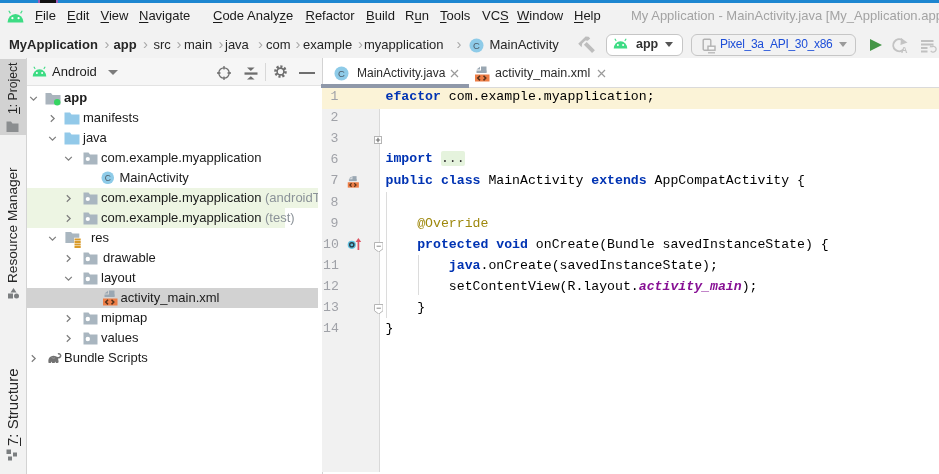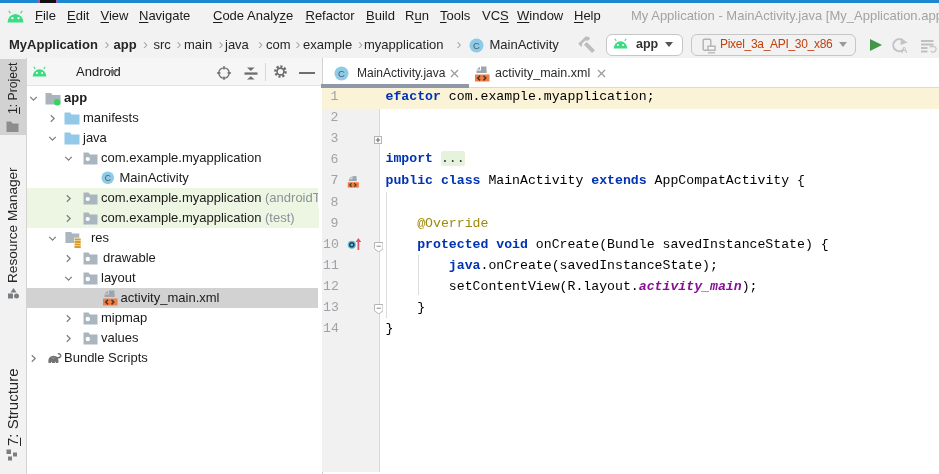--- a/index.html
+++ b/index.html
@@ -90,21 +90,21 @@
   </svg>
   <div class="bc" style="left:636px;font-weight:bold;font-size:12.5px;color:#333;">app</div>
   <div class="abs" style="left:664.5px;top:11px;width:0;height:0;border-left:4.5px solid transparent;border-right:4.5px solid transparent;border-top:5.5px solid #555;"></div>
 
   <div class="abs" style="left:691px;top:3px;width:163px;height:20px;border:1px solid #c6c6c6;border-radius:6px;"></div>
   <svg class="abs" style="left:702px;top:7px;" width="16" height="16" viewBox="0 0 16 16">
     <rect x="1.2" y="1.2" width="7.6" height="11" rx="1.2" fill="none" stroke="#b2b2b2" stroke-width="1.4"></rect>
     <rect x="6" y="8.2" width="7" height="4" fill="#f7f7f7" stroke="#b2b2b2" stroke-width="1.4"></rect>
     <path d="M6 14.8 h7" stroke="#b2b2b2" stroke-width="1.2"></path>
   </svg>
-  <div class="bc" style="left:720px;font-size:12px;letter-spacing:-0.3px;color:#c2410c;">Pixel_3a_API_30_x86</div>
+  <div class="bc" style="left:720px;font-size:12px;letter-spacing:-0.3px;color:#1d4ed8;">Pixel_3a_API_30_x86</div>
   <div class="abs" style="left:839px;top:11px;width:0;height:0;border-left:4.5px solid transparent;border-right:4.5px solid transparent;border-top:5px solid #9a9a9a;"></div>
 
   <div class="abs" style="left:870px;top:7.5px;width:0;height:0;border-left:12px solid #459647;border-top:6.5px solid transparent;border-bottom:6.5px solid transparent;"></div>
   <svg class="abs" style="left:891px;top:5px;" width="18" height="18" viewBox="0 0 18 18">
     <path d="M11.5 4.2 A6 6 0 1 0 12.5 13.5" fill="none" stroke="#c3c3c3" stroke-width="2"></path>
     <path d="M10 2 l6.5 4.5 -7 2.5 z" fill="#c3c3c3"></path>
     <text x="10" y="17" font-size="9" font-weight="bold" font-family="Liberation Sans" fill="#c3c3c3">A</text>
   </svg>
   <svg class="abs" style="left:919.5px;top:8px;" width="19" height="15" viewBox="0 0 19 15">
     <path d="M1 2 h12.5 M1 5.5 h12.5 M1 9 h6.5 M1 12.5 h6.5" stroke="#c0c0c0" stroke-width="2"></path>
@@ -136,21 +136,21 @@
 <div class="abs" id="panel" style="left:27px;top:58px;width:295px;height:416px;background:#fff;border-right:1px solid #d3d3d3;">
   <div class="abs" style="left:0;top:0;width:295px;height:27px;background:#f6f6f6;border-bottom:1px solid #e3e3e3;"></div>
 
   <svg class="abs" style="left:5px;top:8px;" width="15" height="11" viewBox="0 0 17 13">
     <path d="M3.4 3.4 L1.8 0.8" stroke="#3ddc84" stroke-width="1.2" fill="none"></path>
     <path d="M13.6 3.4 L15.2 0.8" stroke="#3ddc84" stroke-width="1.2" fill="none"></path>
     <path d="M0.5 12.5 a8 8.6 0 0 1 16 0 z" fill="#3ddc84"></path>
     <circle cx="5.4" cy="8.2" r="1.2" fill="#fff"></circle>
         <circle cx="11.6" cy="8.2" r="1.2" fill="#fff"></circle>
   </svg>
-  <div class="rt" style="left:25px;top:3.5px;margin-left:24px;">Android</div>
+  <div class="rt" style="left:25px;top:3.5px;">Android</div>
   <div class="abs" style="left:81px;top:11.5px;width:0;height:0;border-left:5px solid transparent;border-right:5px solid transparent;border-top:5.5px solid #7c7c7c;"></div>
   <svg class="abs" style="left:189px;top:7px;" width="16" height="16" viewBox="0 0 16 16">
     <circle cx="8" cy="8" r="5.2" fill="none" stroke="#6e6e6e" stroke-width="1.3"></circle>
     <path d="M8 1 v3.5 M8 11.5 v3.5 M1 8 h3.5 M11.5 8 h3.5" stroke="#6e6e6e" stroke-width="1.3"></path>
   </svg>
   <svg class="abs" style="left:217px;top:8.5px;" width="14" height="13" viewBox="0 0 14 13">
     <path d="M3 0.5 h7.6 L6.8 4 z" fill="#6e6e6e"></path>
     <rect x="0.5" y="5.4" width="13" height="2.3" fill="#6e6e6e"></rect>
     <path d="M6.8 9.3 L10.6 12.6 H3 z" fill="#6e6e6e"></path>
   </svg>
@@ -217,21 +217,21 @@
       <svg class="chev" viewBox="0 0 9 9" style="left:36.5px;">
             <path d="M2.8 1.2 L6.2 4.5 L2.8 7.8" fill="none" stroke="#7d7d7d" stroke-width="1.2"></path>
           </svg>
       <svg class="ticon" style="left:55.5px;" width="15" height="14" viewBox="0 0 15 14">
         <path d="M0.5 1.5 h5 l1.5 2 h7.5 v10 h-14 z" fill="#a9b6c0"></path>
         <circle cx="4.8" cy="8" r="2.1" fill="#fff"></circle>
       </svg>
       <div class="rt" style="left:74px;">com.example.myapplication <span style="color:#8b9298;">(androidTest)</span></div>
     </div>
 
-    <div class="row" style="top:150px;background:#edf5e3;width:292px;">
+    <div class="row" style="top:150px;background:#edf5e3;width:258px;">
       <svg class="chev" viewBox="0 0 9 9" style="left:36.5px;">
             <path d="M2.8 1.2 L6.2 4.5 L2.8 7.8" fill="none" stroke="#7d7d7d" stroke-width="1.2"></path>
           </svg>
       <svg class="ticon" style="left:55.5px;" width="15" height="14" viewBox="0 0 15 14">
         <path d="M0.5 1.5 h5 l1.5 2 h7.5 v10 h-14 z" fill="#a9b6c0"></path>
         <circle cx="4.8" cy="8" r="2.1" fill="#fff"></circle>
       </svg>
       <div class="rt" style="left:74px;">com.example.myapplication <span style="color:#8b9298;">(test)</span></div>
     </div>
 

